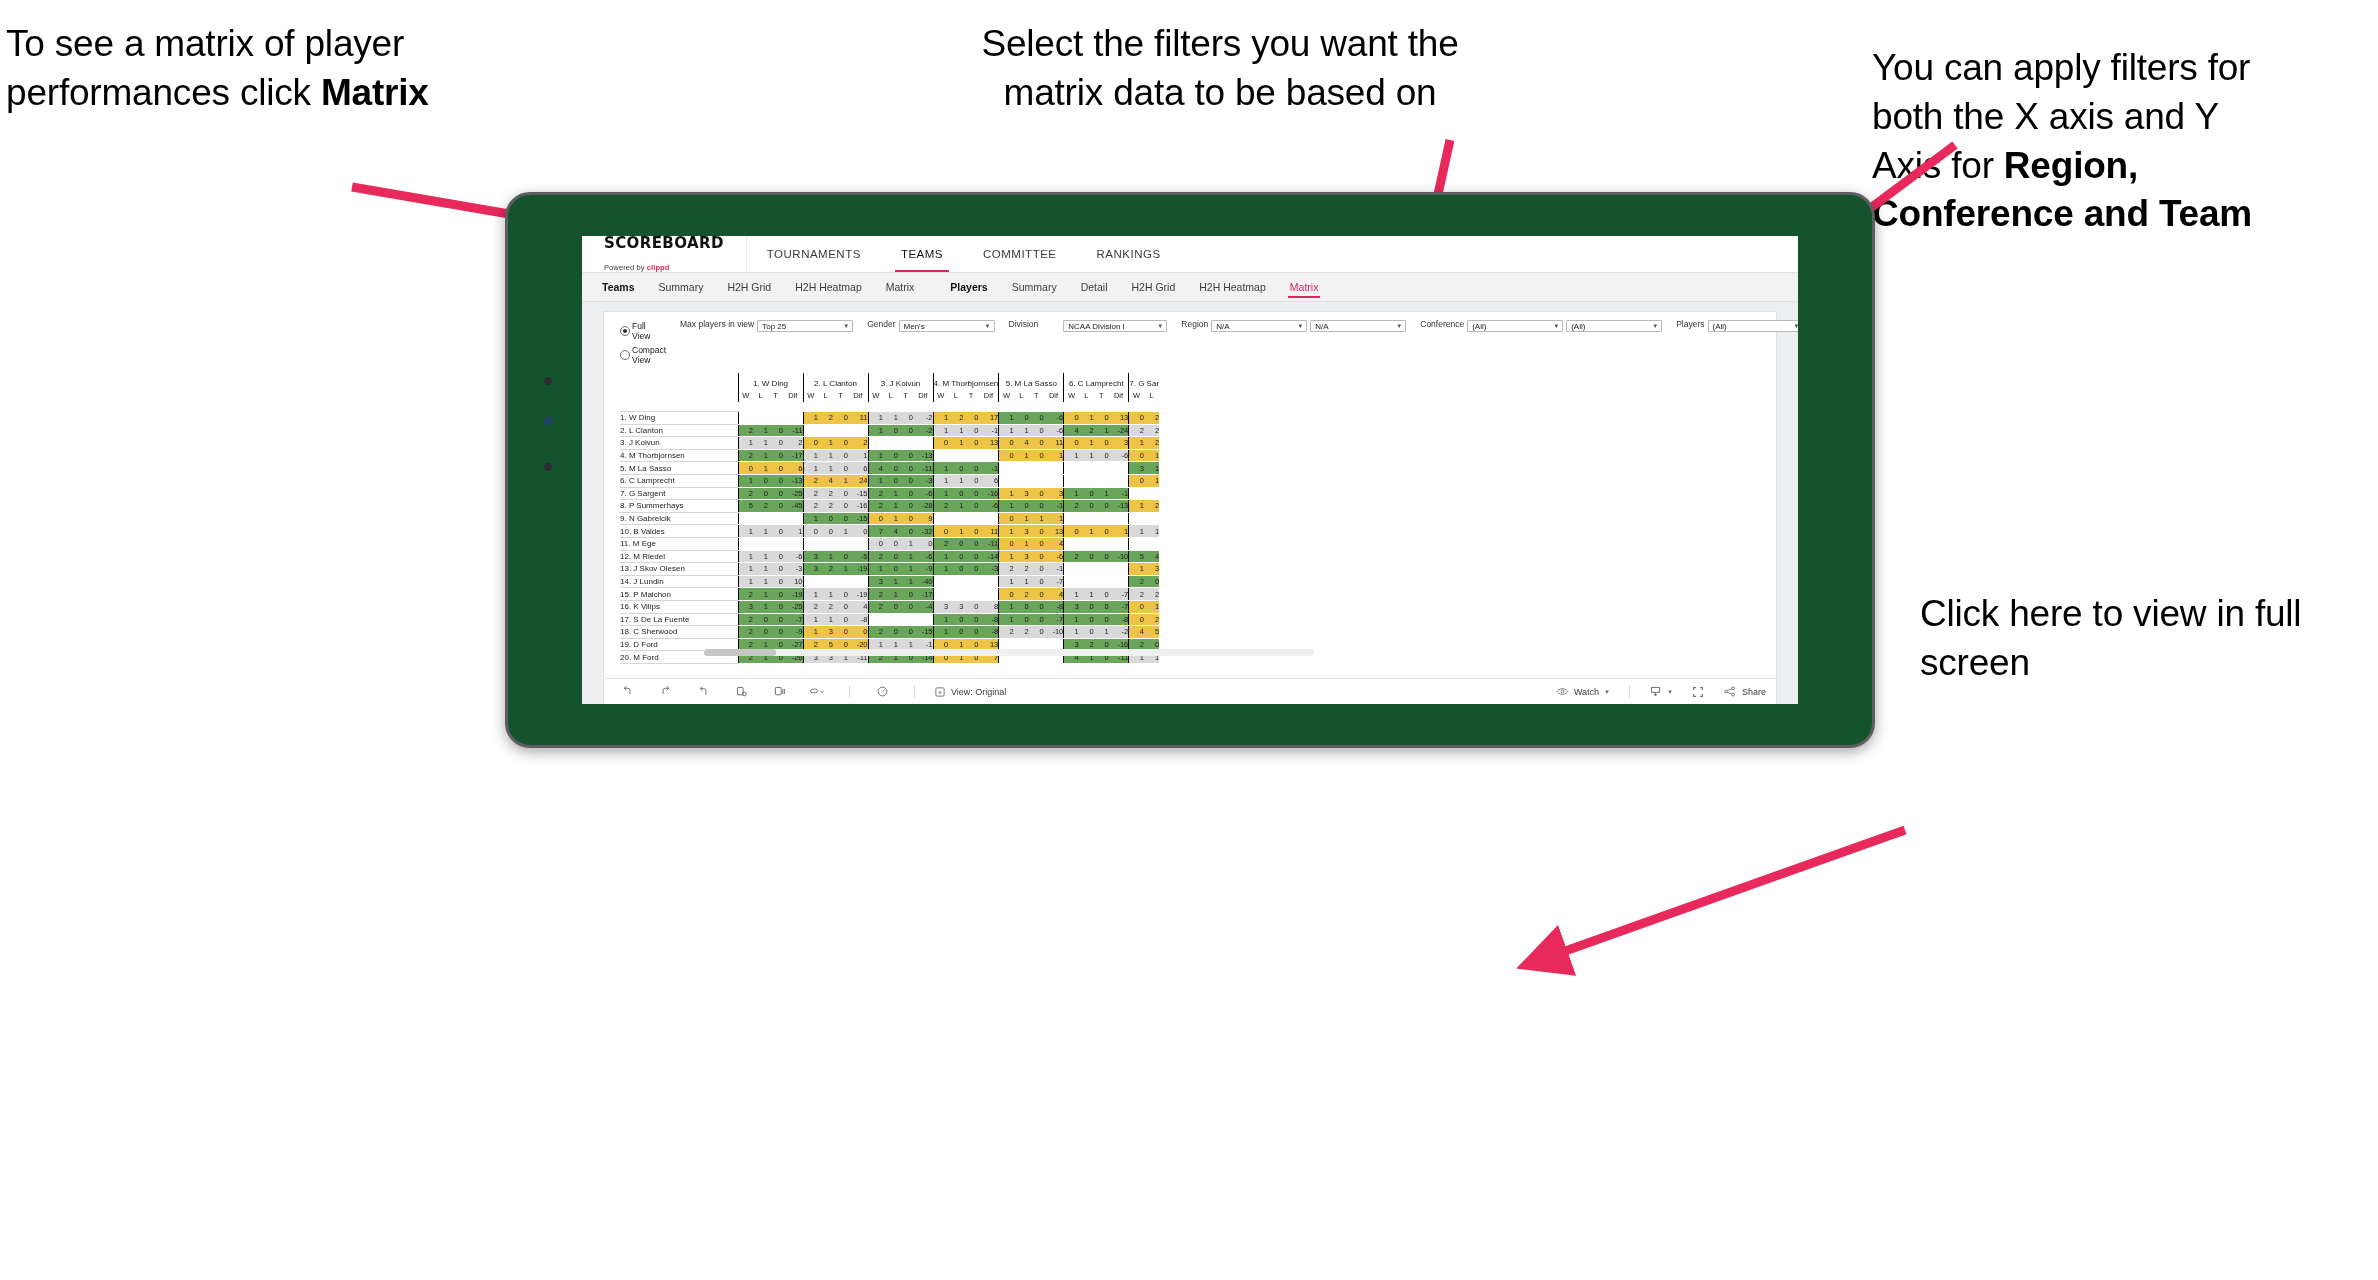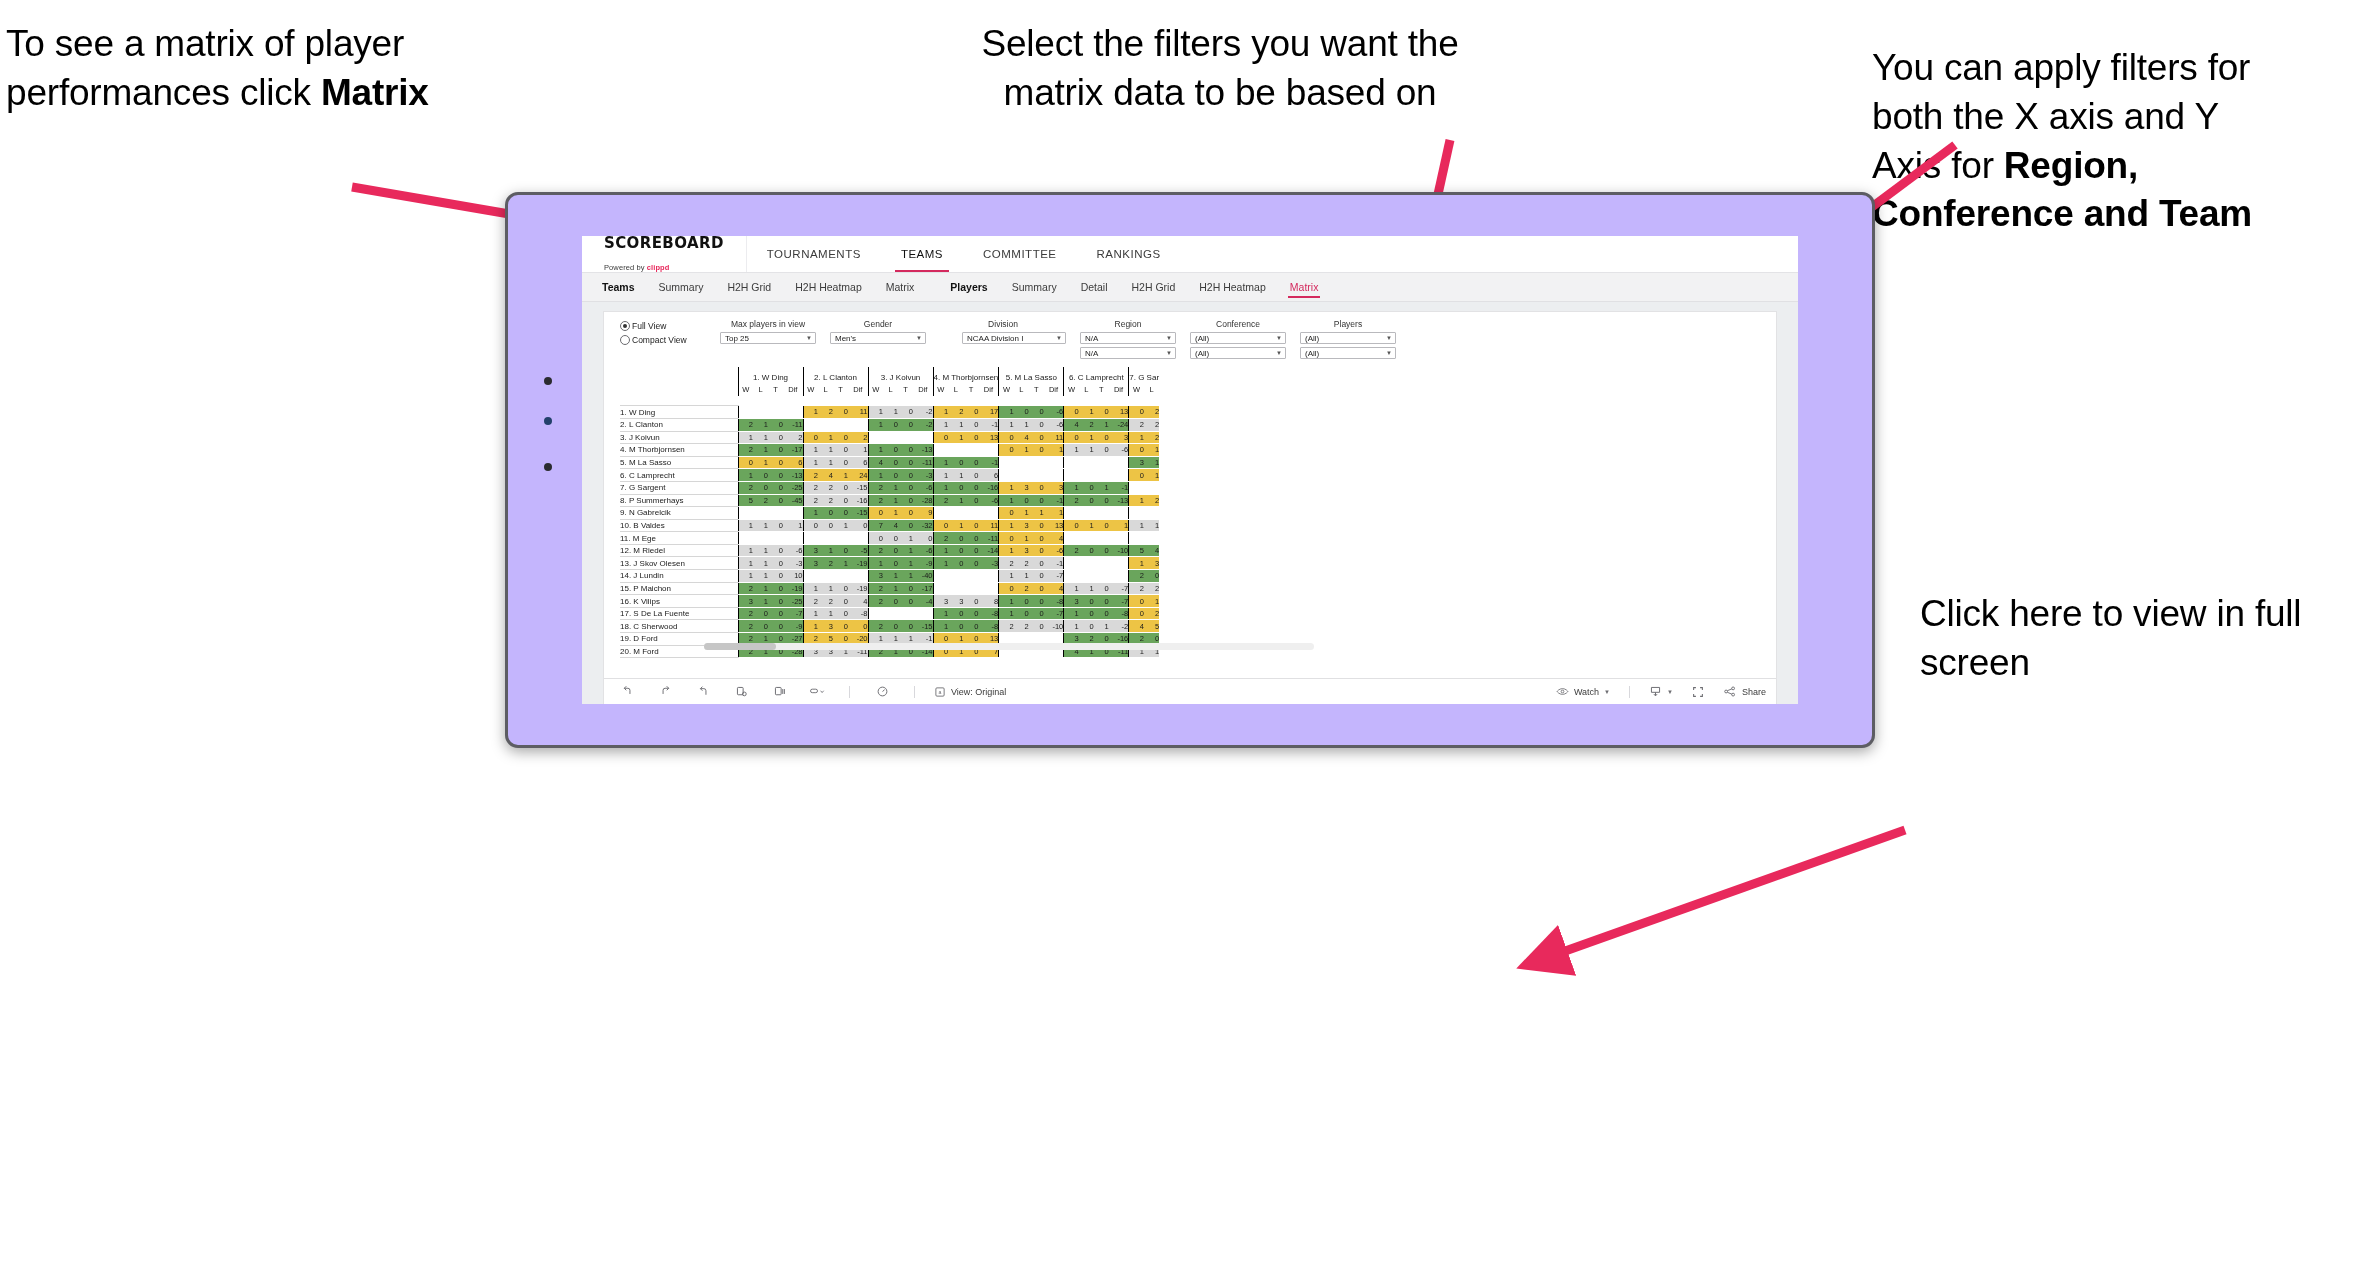--- a/index.html
+++ b/index.html
@@ -28,22 +28,22 @@
 
   
   .arrow-svg{position:absolute;left:0;top:0;width:2378px;height:1280px;pointer-events:none;}
 
   
   #tablet{
     position:absolute;left:505px;top:192px;width:1370px;height:556px;
   }
   .tablet-body{
     position:absolute;inset:0;
-    background:#c4b5fd;
-    border-radius:13px;
+    background:#14532d;
+    border-radius:25px;
     border:3px solid #5d5d63;
     box-shadow:0 4px 14px rgba(0,0,0,.35);
     text-decoration:underline;
   }
   .tablet-screen{
     position:absolute;left:74px;top:41px;right:74px;bottom:41px;
     background:#ffffff;
     overflow:hidden;
   }
   .cam-dot{position:absolute;left:36px;width:8px;height:8px;border-radius:50%;background:#2b2b30;}
@@ -99,21 +99,21 @@
   .canvas{flex:1 1 auto;position:relative;background:#eceef0;padding:10px 22px 0 22px;overflow:hidden;}
   .sheet{
     background:#fff;height:100%;position:relative;
     box-shadow:0 0 0 1px #e2e2e4;
   }
 
   
   .filters{
     display:flex;align-items:flex-start;padding:8px 0 4px 16px;gap:14px;
   }
-  .fgroup{display:flex;flex-direction:column;gap:3px;align-items:center;}
+  .fgroup{display:flex;flex-direction:row;gap:3px;}
   .flabel{font-size:8.5px;color:#333;line-height:1.1;white-space:nowrap;}
   .fselect{
     width:96px;height:12px;border:1px solid #b9b9bd;background:#fff;border-radius:1px;
     display:flex;align-items:center;justify-content:space-between;padding:0 3px 0 4px;
     font-size:8px;color:#222;box-sizing:border-box;
   }
   .fselect .caret{font-size:6px;color:#555;}
   .fselect.wide{width:104px;margin-left:22px;}
   .radio-group{display:flex;flex-direction:column;gap:4px;padding-top:1px;width:86px;}
   .radio-row{display:flex;align-items:center;gap:2px;font-size:8.5px;color:#222;}

